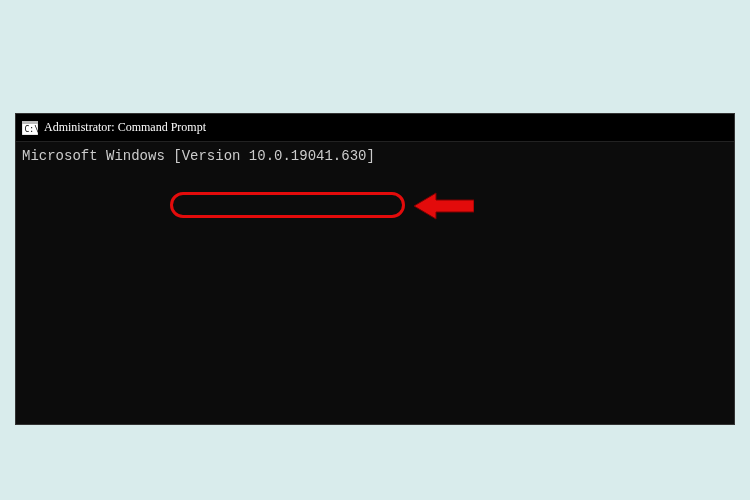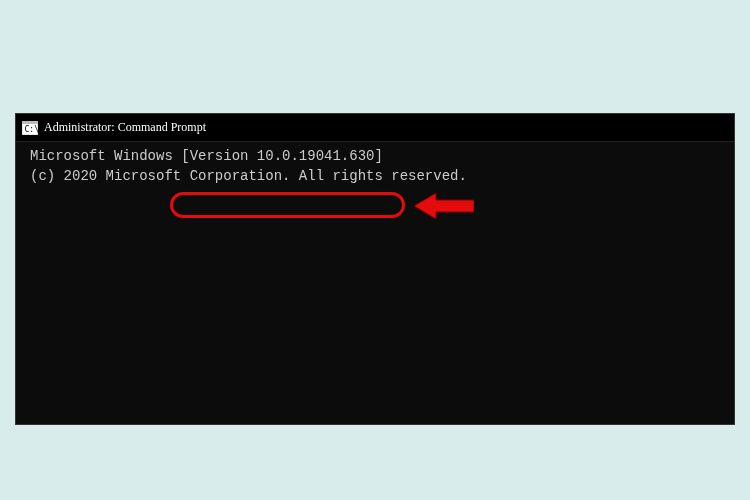--- a/index.html
+++ b/index.html
@@ -47,21 +47,21 @@
     }
     .title-text {
       color: #fff;
       font-size: 12px;
       font-family: Liberation Serif, serif;
       font-weight: 400;
     }
     .terminal-body {
       flex: 1;
       background: #0c0c0c;
-      padding: 4px 14px;
+      padding: 4px 6px;
       color: #cccccc;
       font-size: 14px;
       line-height: 1.45;
       position: relative;
       font-family: Consolas, 'Courier New', monospace;
     }
     .line {
       white-space: pre;
     }
     .prompt-line {
@@ -91,21 +91,20 @@
       <svg width="16" height="14" viewBox="0 0 16 14">
         <rect x="0" y="0" width="16" height="14" fill="#ffffff" stroke="#999" stroke-width="0.5"></rect>
         <rect x="0" y="0" width="16" height="3" fill="#bbb"></rect>
         <text x="2.5" y="11" font-size="8" fill="#000" font-family="monospace">C:\</text>
       </svg>
     </span>
     <span class="title-text">Administrator: Command Prompt</span>
   </div>
   <div class="terminal-body">
     <div class="line">Microsoft Windows [Version 10.0.19041.630]</div>
-    <div class="line">(c) 2020 Microsoft Corporation. All rights reserved.</div>
 
     <div class="highlight-oval" style="left:154px; top:50px; width:235px; height:26px;"></div>
 
     <div class="arrow" style="left:398px; top:49px;">
       <svg width="60" height="30" viewBox="0 0 60 30">
         <polygon points="0,15 22,2 22,9 60,9 60,21 22,21 22,28" fill="#e30b0b" stroke="#7a0000" stroke-width="1"></polygon>
       </svg>
     </div>
   </div>
 </div>

